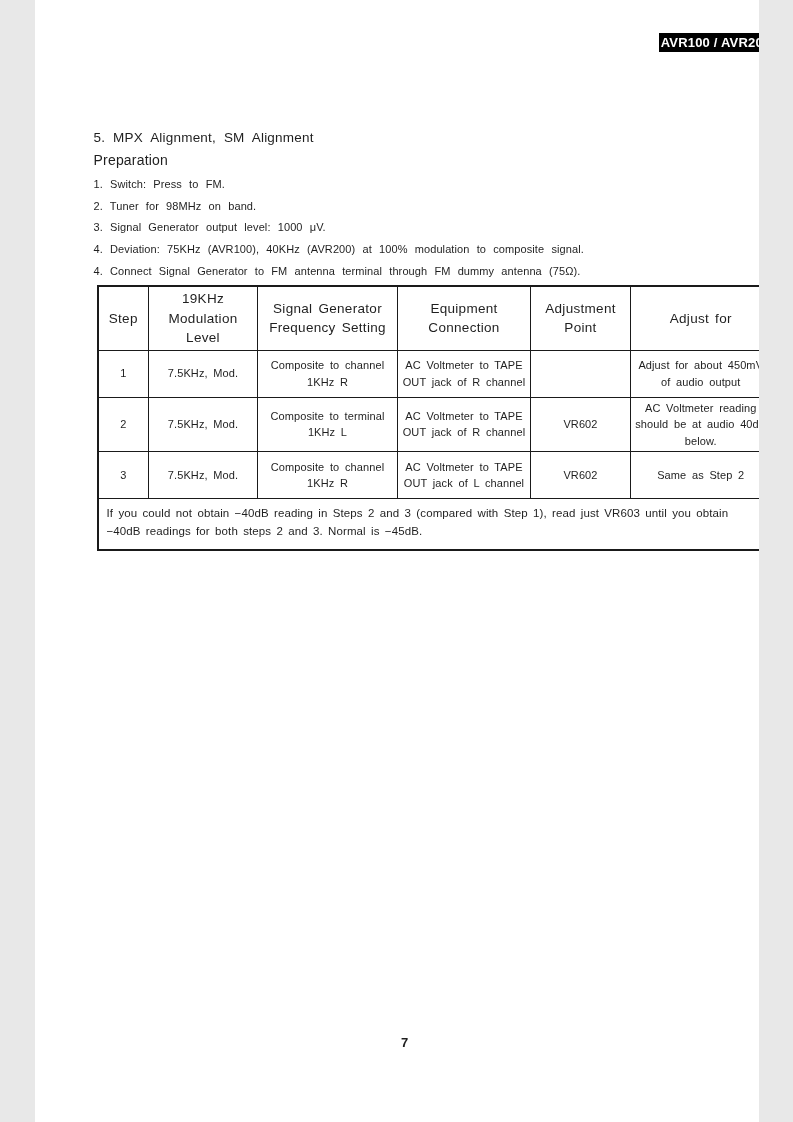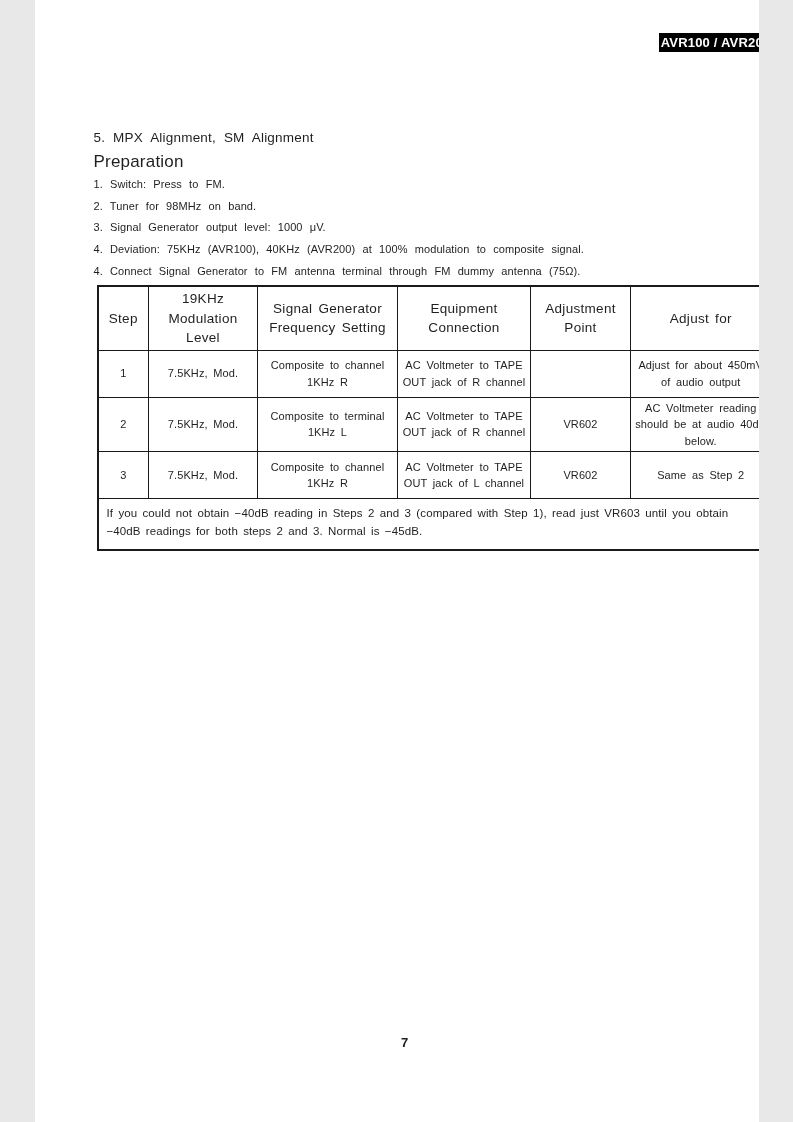--- a/index.html
+++ b/index.html
@@ -41,21 +41,21 @@
     font-weight: normal;
     word-spacing: 4px;
     letter-spacing: 0.2px;
     white-space: nowrap;
   }
 
   .prep-label {
     position: absolute;
     left: 59px;
     top: 152px;
-    font-size: 17px;
+    font-size: 14px;
     letter-spacing: 0.2px;
   }
 
   .prep-steps {
     position: absolute;
     left: 59px;
     top: 174px;
     font-size: 11px;
     line-height: 21.7px;
     word-spacing: 4px;

